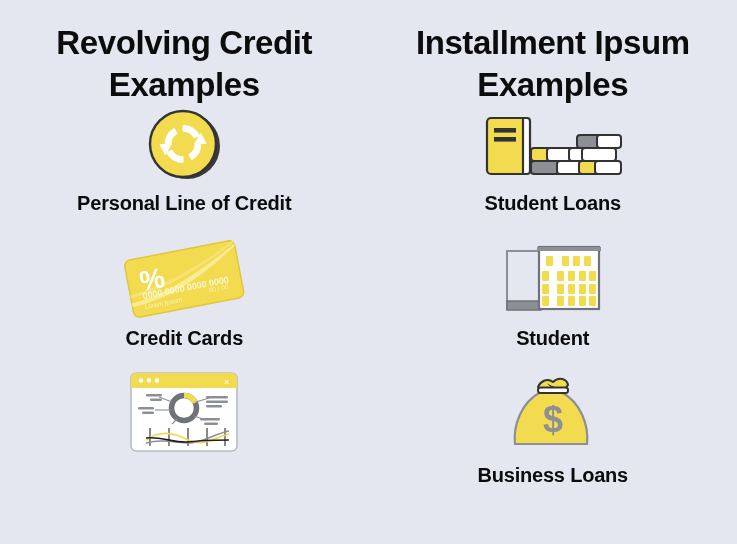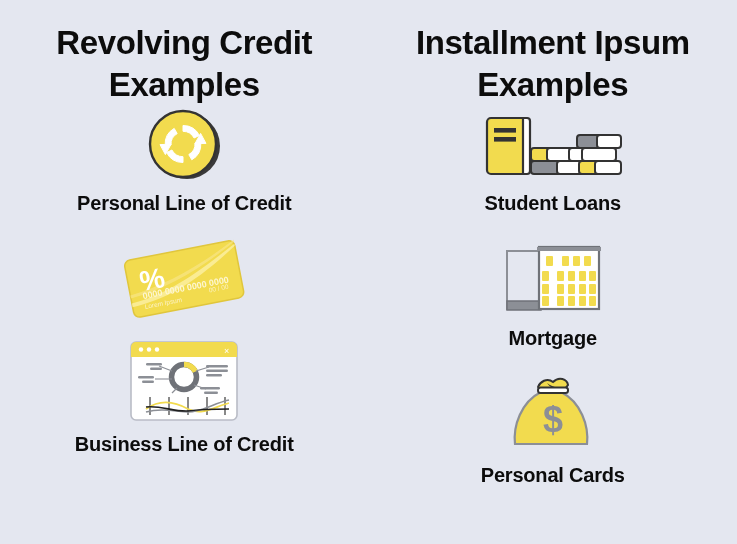--- a/index.html
+++ b/index.html
@@ -125,20 +125,21 @@
               <text x="26" y="50" font-family="'Liberation Sans', sans-serif" font-size="28" font-weight="bold" fill="#ffffff">%</text>
 
               <text x="26" y="58" font-family="'Liberation Sans', sans-serif" font-size="9" font-weight="bold" fill="#fdf6d0">0000 0000 0000 0000</text>
 
               <text x="26" y="68" font-family="'Liberation Sans', sans-serif" font-size="6.5" fill="#fcf2c4">Lorem Ipsum</text>
 
               <text x="92" y="64" font-family="'Liberation Sans', sans-serif" font-size="6.5" fill="#fcf2c4">00 / 00</text>
             </g>
           </svg>
         </div>
+        <div class="item-label">Credit Cards</div>
       </div>
 
       <div class="item item-3">
         <div class="item-art">
           <svg width="112" height="84" viewBox="0 0 112 84">
             <rect x="3" y="3" width="106" height="78" rx="5" ry="5" fill="#ffffff" stroke="#b9bcc6" stroke-width="1.6"></rect>
 
             <path d="M3 8 a5 5 0 0 1 5 -5 h96 a5 5 0 0 1 5 5 v10 h-106 z" fill="#f2db4e"></path>
             <g>
               <circle cx="13" cy="10.5" r="2.2" fill="#ffffff"></circle>
@@ -183,21 +184,20 @@
                 <line x1="60" y1="58" x2="60" y2="76"></line>
                 <line x1="79" y1="58" x2="79" y2="76"></line>
                 <line x1="97" y1="58" x2="97" y2="76"></line>
               </g>
               <path d="M18 70 C 32 60, 46 62, 60 70 C 74 77, 86 68, 101 64" fill="none" stroke="#f2db4e" stroke-width="1.8"></path>
               <path d="M18 73 C 32 69, 46 72, 60 73 C 74 73, 86 64, 101 61" fill="none" stroke="#8c8f96" stroke-width="1.6"></path>
               <path d="M18 68 C 32 66, 46 73, 60 72 C 74 70, 86 70, 101 70" fill="none" stroke="#1f1f1f" stroke-width="1.6"></path>
             </g>
           </svg>
         </div>
-        <div class="item-label">Business Line of Credit</div>
       </div>
 
     </div>
   </div>
 
   <div class="column col-right">
     <h2 class="col-heading">Installment Ipsum
 Examples</h2>
 
     <div class="items">
@@ -267,36 +267,36 @@
               <rect x="88" y="51" width="7" height="10" rx="1"></rect>
 
               <rect x="41" y="63" width="7" height="10" rx="1"></rect>
               <rect x="56" y="63" width="7" height="10" rx="1"></rect>
               <rect x="67" y="63" width="7" height="10" rx="1"></rect>
               <rect x="78" y="63" width="7" height="10" rx="1"></rect>
               <rect x="88" y="63" width="7" height="10" rx="1"></rect>
             </g>
           </svg>
         </div>
-        <div class="item-label">Mortgage</div>
+        <div class="item-label">Student</div>
       </div>
 
       <div class="item item-3">
         <div class="item-art">
           <svg width="92" height="84" viewBox="0 0 92 84">
 
             <path d="M34 22 C 14 32, 6 56, 8 74 h72 C 82 56, 74 32, 54 22 Z" fill="#f2db4e" stroke="#8c8f96" stroke-width="2.2"></path>
 
             <path d="M31 17 C 33 12, 40 7, 46 12 C 52 6, 60 9, 61 15 C 58 20, 52 22, 46 21 C 40 22, 34 21, 31 17 Z" fill="#f2db4e" stroke="#333333" stroke-width="2"></path>
             <path d="M40 13 C 44 16, 48 18, 54 17 C 50 20, 44 19, 40 13 Z" fill="#333333"></path>
 
             <rect x="31" y="17.5" width="30" height="5.5" rx="2.5" fill="#ffffff" stroke="#333333" stroke-width="2"></rect>
 
             <text x="46" y="62" text-anchor="middle" font-family="'Liberation Sans', sans-serif" font-size="36" font-weight="bold" fill="#8c8f96">$</text>
           </svg>
         </div>
-        <div class="item-label">Personal Cards</div>
+        <div class="item-label">Business Loans</div>
       </div>
 
     </div>
   </div>
 
 </div>
 
 </body></html>

